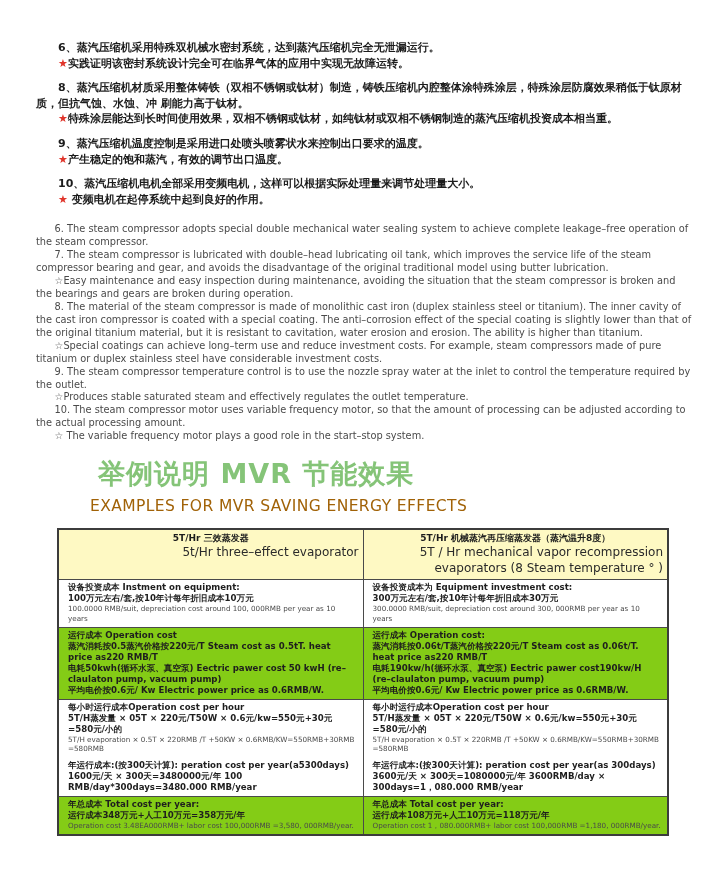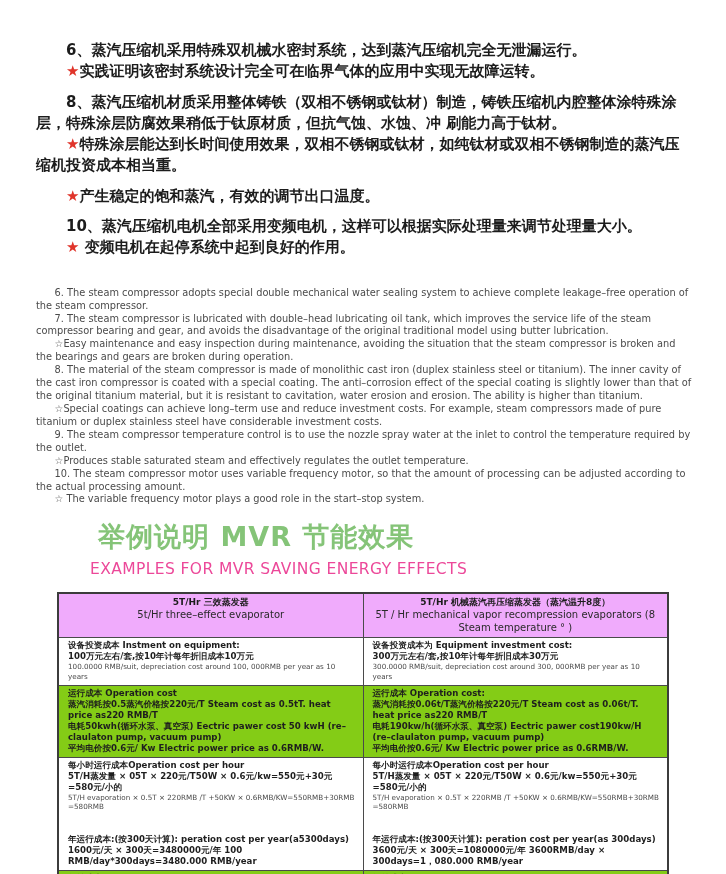--- a/index.html
+++ b/index.html
@@ -5,68 +5,69 @@
   html,body{margin:0;padding:0;}
   body{
     width:726px;height:874px;background:#ffffff;overflow:hidden;
     font-family:"DejaVu Sans","Liberation Sans",sans-serif;
     color:#222;
   }
   .page{box-sizing:border-box;width:726px;height:874px;padding:40px 34px 0 36px;}
 
   
   .cn-item{margin:0 0 9px 0;}
-  .cn-item p{margin:0;font-size:15px;line-height:1.42;font-weight:600;color:#1c1c1c;text-indent:2em;}
+  .cn-item p{margin:0;font-size:11px;line-height:1.42;font-weight:600;color:#1c1c1c;text-indent:2em;}
   .cn-item .star{color:#e0352b;font-weight:700;}
 
   
-  .en-block{margin-top:28px;}
+  .en-block{margin-top:16px;}
   .en-block p{margin:0;font-size:9.8px;line-height:1.32;color:#4a4a4a;text-indent:1.9em;}
 
   
   .section-head{margin-top:16px;padding-left:54px;}
   .section-head .t-cn{font-size:27px;font-weight:700;color:#85c478;letter-spacing:1px;line-height:1.1;margin:8px;}
-  .section-head .t-en{font-size:15.5px;color:#ec4899;letter-spacing:0.4px;margin:2px 0 0 0;line-height:1.2;}
+  .section-head .t-en{font-size:15.5px;color:#a16207;letter-spacing:0.4px;margin:2px 0 0 0;line-height:1.2;}
 
   
   table.mvr{
     border-collapse:collapse;table-layout:fixed;
     width:612px;margin:13px 0 0 21px;
     border:2px solid #3c3c3c;
   }
   table.mvr th, table.mvr td{
     border:1px solid #4a4a4a;vertical-align:top;
     padding:2px 6px 3px 9px;
   }
   table.mvr th{
-    background:#f0abfc;text-align:center;font-weight:600;color:#1c1c1c;
+    background:#fef9c3;text-align:center;font-weight:600;color:#1c1c1c;
     font-size:9px;line-height:1.3;padding:3px 4px;
   }
-  table.mvr th .hdr-en{font-weight:500;font-size:10px;color:#2a2a2a;}
+  table.mvr th .hdr-en{font-weight:500;font-size:12px;color:#2a2a2a;text-align:right;}
   tr.r-white td{background:#ffffff;}
   tr.r-yellow td{background:#84cc16;}
   .cn-l{font-size:8.6px;line-height:1.28;font-weight:600;color:#1e1e1e;}
   .en-l{font-size:7.2px;line-height:1.35;font-weight:400;color:#4a4a4a;}
-  .gap-above{margin-top:22px;}
+  .gap-above{margin-top:6px;}
 </style>
 </head>
 <body>
 
 <div class="page">
 
   <div>
     <div class="cn-item">
       <p><span>6、蒸汽压缩机采用特殊双机械水密封系统，达到蒸汽压缩机完全无泄漏运行。</span></p>
       <p><span class="star">★</span><span>实践证明该密封系统设计完全可在临界气体的应用中实现无故障运转。</span></p>
     </div>
     <div class="cn-item">
       <p><span>8、蒸汽压缩机材质采用整体铸铁（双相不锈钢或钛材）制造，铸铁压缩机内腔整体涂特殊涂层，特殊涂层防腐效果稍低于钛原材质，但抗气蚀、水蚀、冲 刷能力高于钛材。</span></p>
       <p><span class="star">★</span><span>特殊涂层能达到长时间使用效果，双相不锈钢或钛材，如纯钛材或双相不锈钢制造的蒸汽压缩机投资成本相当重。</span></p>
     </div>
     <div class="cn-item">
+      <p><span>9、蒸汽压缩机温度控制是采用进口处喷头喷雾状水来控制出口要求的温度。</span></p>
       <p><span class="star">★</span><span>产生稳定的饱和蒸汽，有效的调节出口温度。</span></p>
     </div>
     <div class="cn-item">
       <p><span>10、蒸汽压缩机电机全部采用变频电机，这样可以根据实际处理量来调节处理量大小。</span></p>
       <p><span class="star">★</span><span> 变频电机在起停系统中起到良好的作用。</span></p>
     </div>
   </div>
 
   <div class="en-block">
     <p>6. The steam compressor adopts special double mechanical water sealing system to achieve complete leakage–free operation of the steam compressor.</p>

